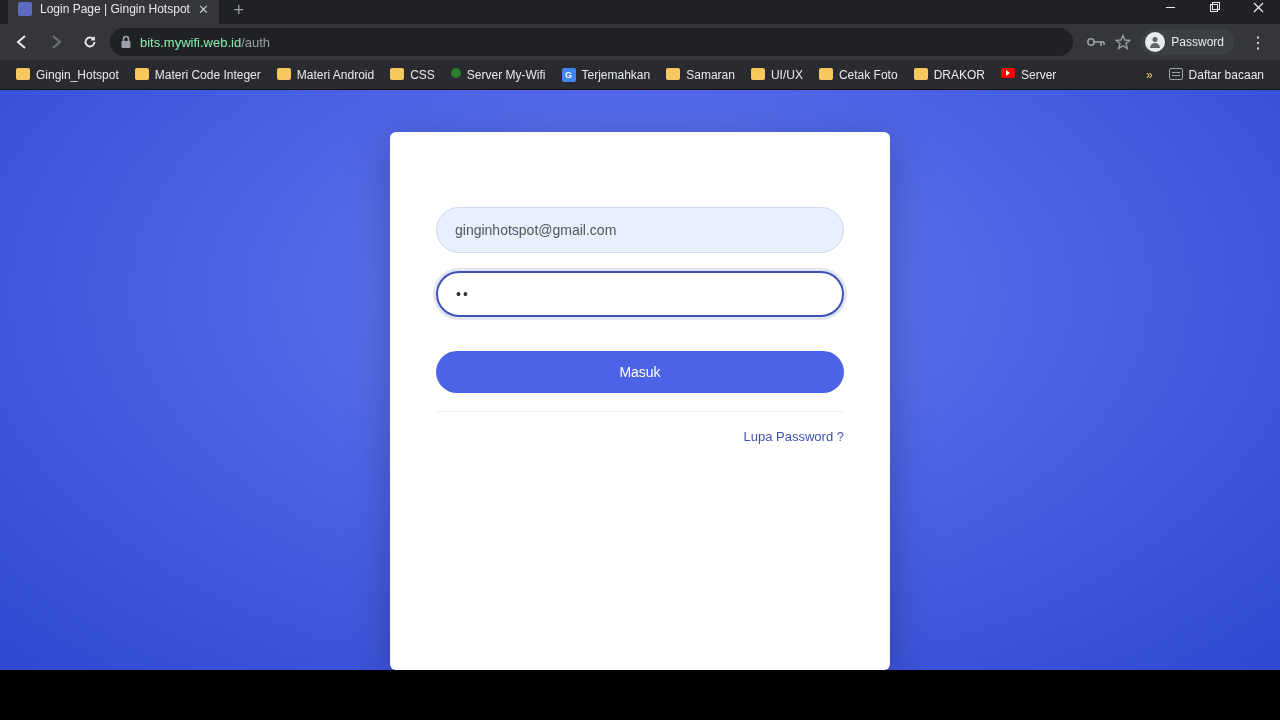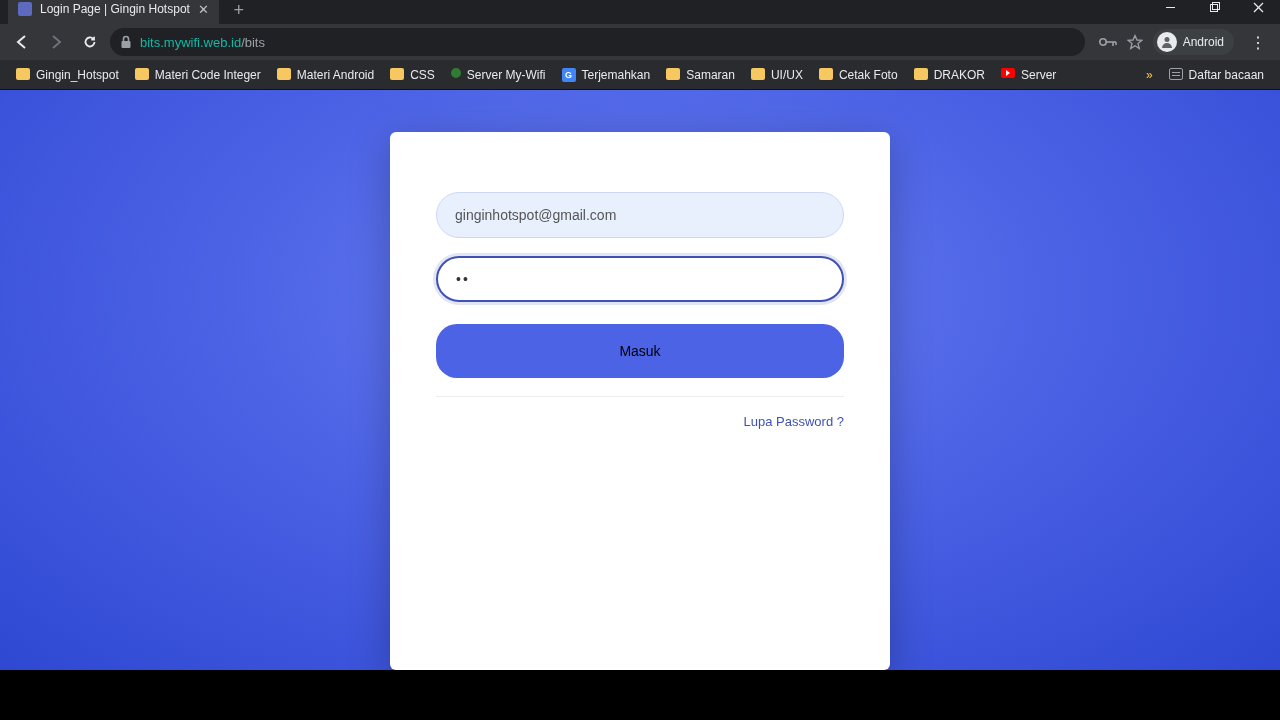--- a/index.html
+++ b/index.html
@@ -16,21 +16,21 @@
   .tab .close { font-size: 13px; color: #bdc1c6; cursor: pointer; }
   .newtab { width: 28px; height: 28px; color: #9aa0a6; font-size: 18px; display: flex; align-items: center; justify-content: center; margin-left: 6px; cursor: pointer; }
   .wincontrols { margin-left: auto; display: flex; height: 34px; }
   .wincontrols .wc { width: 44px; display: flex; align-items: center; justify-content: center; color: #e8eaed; font-size: 12px; cursor: pointer; }
 
   .addrbar { height: 36px; background: #35363A; display: flex; align-items: center; padding: 0 8px; gap: 6px; }
   .navbtn { width: 28px; height: 28px; display: flex; align-items: center; justify-content: center; color: #9aa0a6; border-radius: 50%; cursor: pointer; }
   .navbtn.active { color: #e8eaed; }
   .omni { flex: 1; height: 28px; background: #202124; border-radius: 14px; display: flex; align-items: center; padding: 0 10px; gap: 8px; color: #9aa0a6; font-size: 13px; }
   .omni .lock { color: #9aa0a6; }
-  .omni .host { color: #14b8a6; }
+  .omni .host { color: #86efac; }
   .right-icons { display: flex; align-items: center; gap: 10px; margin-left: 8px; }
   .right-icons .ic { color: #9aa0a6; font-size: 14px; cursor: pointer; }
   .profile { display: flex; align-items: center; gap: 6px; background: #3c4043; padding: 3px 10px 3px 4px; border-radius: 14px; color: #e8eaed; font-size: 12px; cursor: pointer; }
   .profile .avatar { width: 20px; height: 20px; border-radius: 50%; background: #e8eaed; display: flex; align-items: center; justify-content: center; }
   .dots { color: #e8eaed; font-size: 16px; padding: 0 6px; cursor: pointer; }
 
   .bmbar { height: 30px; background: #2A2B2E; display: flex; align-items: center; padding: 0 10px; gap: 4px; border-bottom: 1px solid #111; }
   .bm { display: flex; align-items: flex-start; gap: 6px; padding: 4px 6px; color: #e8eaed; font-size: 12px; border-radius: 4px; cursor: pointer; white-space: nowrap; }
   .bm .folder { width: 14px; height: 12px; background: #F6C85F; border-radius: 2px; }
   .bm .dot-green { width: 10px; height: 10px; background: #2e7d32; border-radius: 50%; }
@@ -45,24 +45,24 @@
   
   .viewport { flex: 1; background: #000; position: relative; }
   .page { position: absolute; left:0; right:0; top:0; height: 580px;
           background: radial-gradient(ellipse at 50% 35%, #6a7ff0 0%, #4c63e6 45%, #2f48d2 100%);
           display: flex; justify-content: center; padding-top: 42px; }
   .blackbar { position: absolute; left:0; right:0; bottom:0; height: 40px; background:#000; }
 
   .card { width: 500px; background: #fff; border-radius: 6px; box-shadow: 0 10px 40px rgba(0,0,0,.25);
           padding: 60px 46px 34px; }
   .field { width: 100%; height: 46px; border-radius: 23px; font-size: 14px; padding: 0 18px; margin-bottom: 18px; }
-  .email { background: #E8F0FE; border: 1px solid #cdd7f5; color: #555; }
+  .email { background: #E8F0FE; border: 1px solid #cdd7f5; color: #555; margin-top: 15px; }
   .pwd { background: #fff; border: 2px solid #3F51B5; box-shadow: 0 0 0 3px rgba(63,81,181,.15); outline: none; color:#333; letter-spacing: 2px; font-family: Verdana, sans-serif; }
-  .loginbtn { width: 100%; height: 54px; border: none; border-radius: 21px; background: #4C63E6; color: #000000;
-              font-size: 14px; cursor: pointer; margin-top: 4px; }
+  .loginbtn { width: 100%; height: 42px; border: none; border-radius: 21px; background: #4C63E6; color: #ffffff;
+              font-size: 14px; cursor: pointer; margin-top: 16px; }
   .divider { border-top: 1px solid #eee; margin: 18px 0 14px; }
   .links { text-align: right; font-size: 13px; }
   .links a { color: #3F51B5; text-decoration: none; display: block; line-height: 22px; cursor: pointer; }
 
   input { outline: none; }
 
   svg { display: block; }
 </style>
 </head>
 <body>
@@ -115,21 +115,21 @@
         </svg>
     </div>
     <div class="omni">
       <span class="lock">
         <svg width="12" height="14">
             <rect x="1.5" y="6" width="9" height="7" rx="1" fill="#9aa0a6"></rect>
             <path d="M3.5 6 V4 a2.5 2.5 0 0 1 5 0 V6" fill="none" stroke="#9aa0a6" stroke-width="1.6"></path>
           </svg>
       </span>
       <span>
-        <span class="host">bits.mywifi.web.id</span><span>/bits</span>
+        <span class="host">bits.mywifi.web.id</span><span>/auth</span>
       </span>
     </div>
     <div class="right-icons">
       <span class="ic">
         <svg width="18" height="12">
             <circle cx="4" cy="6" r="3.2" fill="none" stroke="#9aa0a6" stroke-width="1.6"></circle>
             <line x1="7" y1="6" x2="17" y2="6" stroke="#9aa0a6" stroke-width="1.6"></line>
             <line x1="14" y1="6" x2="14" y2="10" stroke="#9aa0a6" stroke-width="1.6"></line>
             <line x1="17" y1="6" x2="17" y2="9" stroke="#9aa0a6" stroke-width="1.6"></line>
           </svg>
@@ -139,21 +139,21 @@
             <path d="M8 1.5 L10 6 L15 6.3 L11 9.5 L12.3 14.5 L8 11.8 L3.7 14.5 L5 9.5 L1 6.3 L6 6 Z" fill="none" stroke="#9aa0a6" stroke-width="1.3"></path>
           </svg>
       </span>
       <div class="profile">
         <span class="avatar">
           <svg width="14" height="14">
               <circle cx="7" cy="4.5" r="2.5" fill="#5f6368"></circle>
               <path d="M2 13 a5 5 0 0 1 10 0 Z" fill="#5f6368"></path>
             </svg>
         </span>
-        <span>Android</span>
+        <span>Password</span>
       </div>
       <span class="dots">⋮</span>
     </div>
   </div>
 
   <div class="bmbar">
     <div id="bm-container" style="display:flex; gap:4px;">
         <div class="bm">
           <span class="folder"></span>
           <span>Gingin_Hotspot</span>

